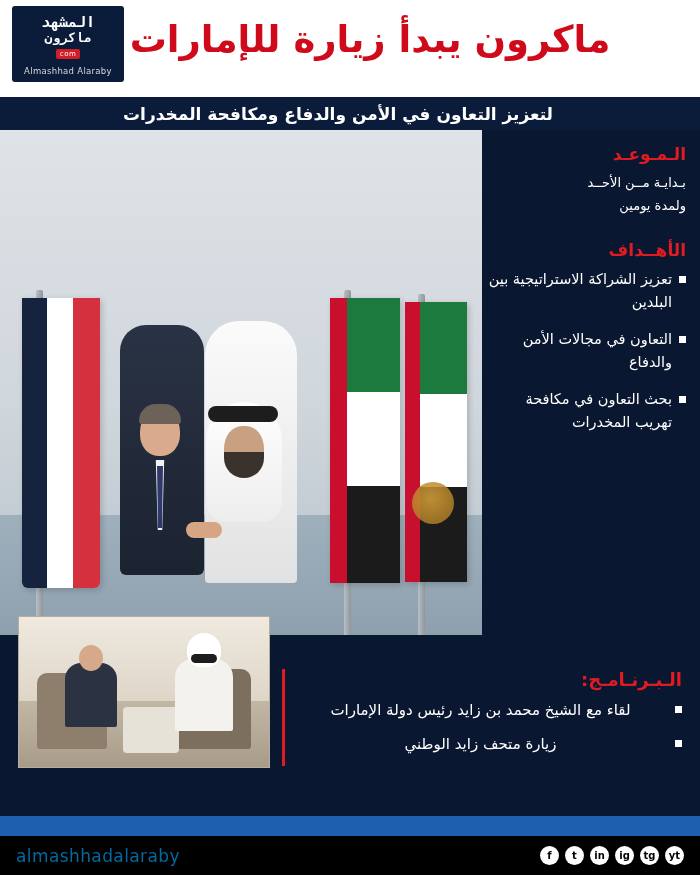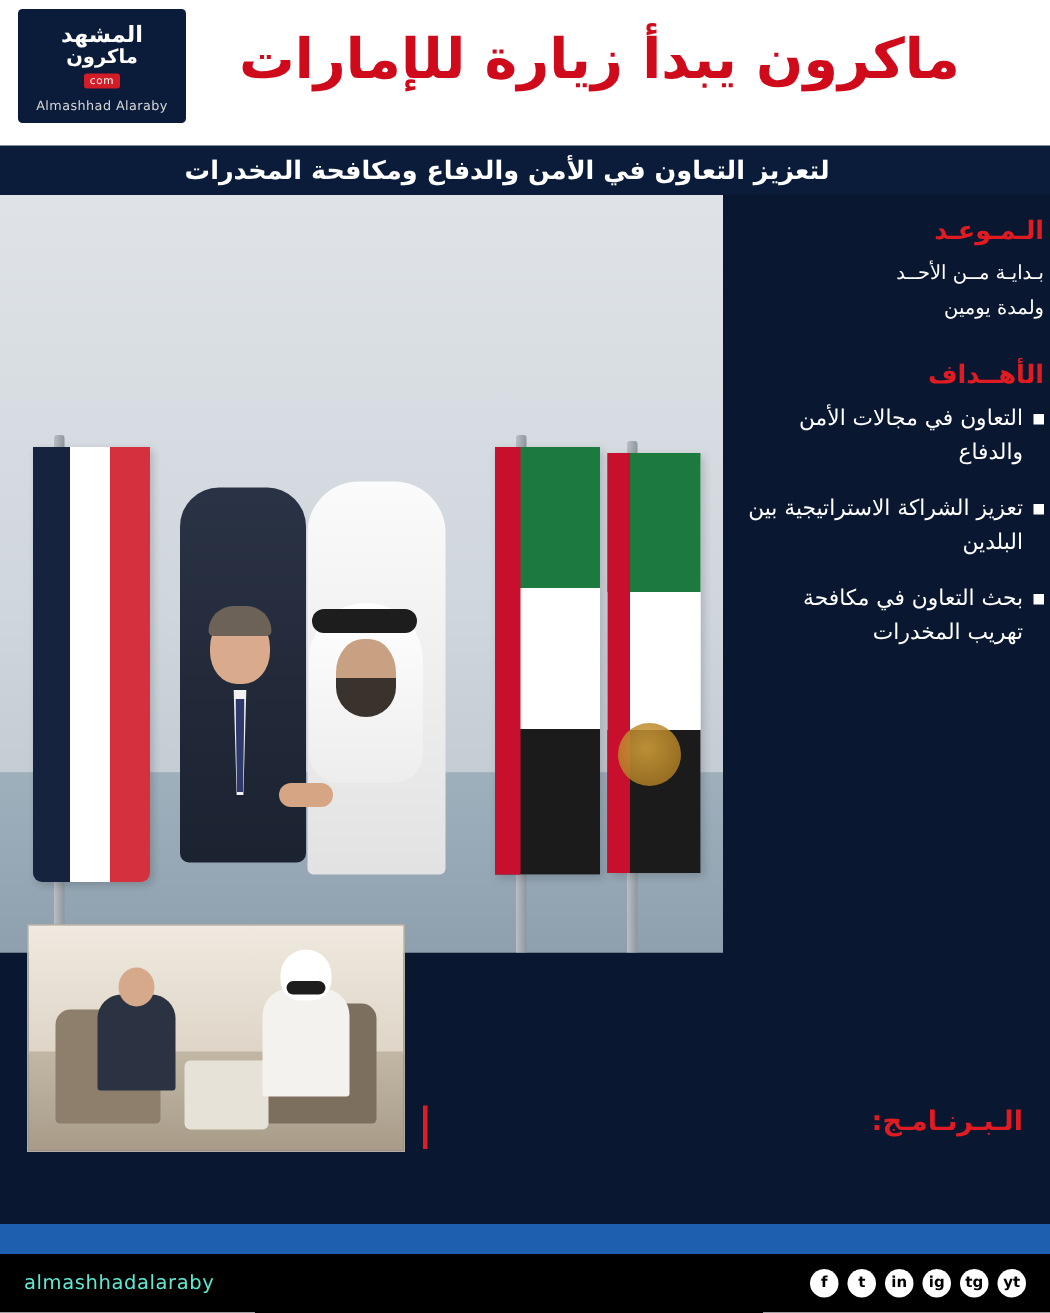--- a/index.html
+++ b/index.html
@@ -18,20 +18,21 @@
   
   .header {
     position: relative;
     height: 97px;
     background: #ffffff;
   }
   .headline {
     position: absolute;
     top: 18px; right: 60px;
     width: 540px;
+    text-align: center;
     font-size: 37px;
     font-weight: bold;
     color: #cf0a1a;
     letter-spacing: -0.5px;
     white-space: nowrap;
     direction: rtl;
   }
   .logo-box {
     position: absolute;
     top: 6px; left: 12px;
@@ -44,20 +45,21 @@
     justify-content: center;
     padding: 4px 0 0;
   }
   .logo-ar {
     color: #ffffff;
     font-size: 15px;
     font-weight: bold;
     line-height: 1.05;
     text-align: center;
     direction: rtl;
+    font-family: Liberation Mono, monospace;
   }
   .logo-ar .l2 { font-size: 13px; }
   .logo-dot {
     margin-top: 3px;
     background: #d21d26;
     color: #fff;
     font-size: 7px;
     padding: 1px 4px;
     border-radius: 2px;
     letter-spacing: .5px;
@@ -218,21 +220,21 @@
   }
   .hands {
     position: absolute; left: 186px; top: 392px;
     width: 36px; height: 16px; border-radius: 8px;
     background: #d6a684;
   }
 
   
   .info {
     position: absolute;
-    top: 14px; right: 4px;
+    top: 14px; right: 14px;
     width: 200px;
     direction: rtl;
     color: #ffffff;
     margin-left: 31px;
   }
   .sec-title {
     color: #e11b22;
     font-size: 17px;
     font-weight: bold;
     letter-spacing: 1px;
@@ -335,22 +337,22 @@
     left: 0; right: 0; bottom: 0;
     height: 39px;
     background: #000000;
     display: flex;
     align-items: center;
     justify-content: space-between;
     padding: 0 16px;
     direction: ltr;
   }
   .footer-brand {
-    color: #5eead4;
-    font-size: 13px;
+    color: #0369a1;
+    font-size: 17px;
     letter-spacing: .4px;
   }
   .socials { display: flex; gap: 6px; }
   .soc {
     width: 19px; height: 19px; border-radius: 50%;
     background: #ffffff;
     color: #000000;
     font-size: 10px; line-height: 19px; text-align: center;
     font-weight: bold;
   }
@@ -410,41 +412,45 @@
       <div class="hands"></div>
     </div>
 
     <div class="info">
       <div class="sec-title">الـمـوعـد</div>
       <div class="plain-line">بـدايـة مــن الأحــد</div>
       <div class="plain-line">ولمدة يومين</div>
 
       <div class="sec-title ahdaf">الأهــداف</div>
       <ul class="bullets">
+        <li>تعزيز الشراكة الاستراتيجية بين البلدين</li>
         <li>التعاون في مجالات الأمن والدفاع</li>
-        <li>تعزيز الشراكة الاستراتيجية بين البلدين</li>
         <li>بحث التعاون في مكافحة تهريب المخدرات</li>
       </ul>
     </div>
 
     <div class="bottom-photo">
       <div class="bp-wall"></div>
       <div class="bp-floor"></div>
       <div class="bp-chair1"></div>
       <div class="bp-chair2"></div>
       <div class="bp-table"></div>
       <div class="bp-p1"></div>
       <div class="bp-h1"></div>
       <div class="bp-p2"></div>
       <div class="bp-h2"></div>
       <div class="bp-h2b"></div>
     </div>
 
     <div class="program">
       <div class="sec-title">الـبـرنـامـج:</div>
+      <ul class="bullets">
+        <li>لقاء مع الشيخ محمد بن زايد رئيس دولة الإمارات</li>
+        <li>زيارة متحف زايد الوطني</li>
+      </ul>
     </div>
   </div>
 
   <div class="blue-strip"></div>
   <div class="footer">
     <div class="footer-brand">almashhadalaraby</div>
     <div class="socials">
       <div class="soc">f</div>
       <div class="soc">t</div>
       <div class="soc">in</div>

